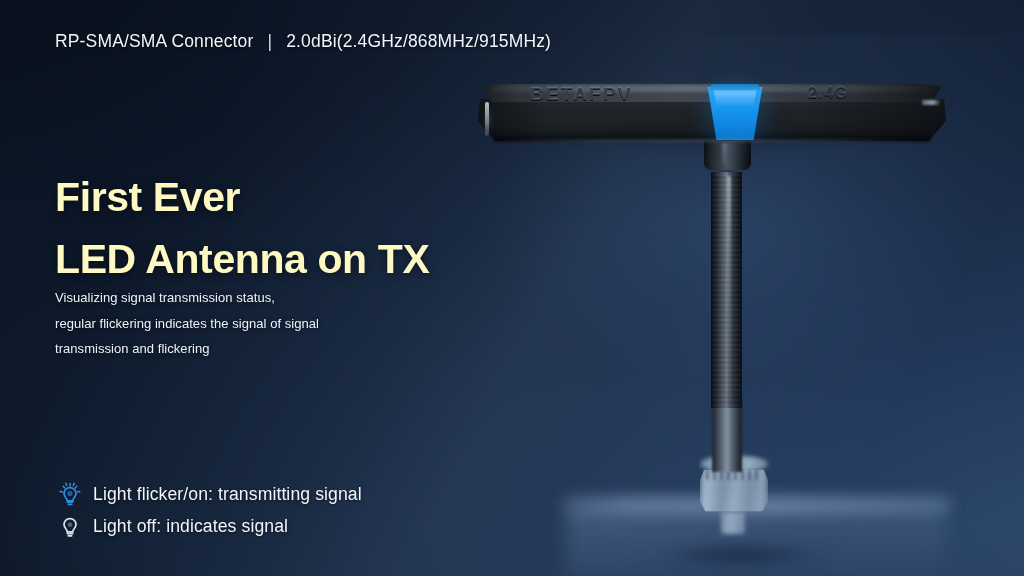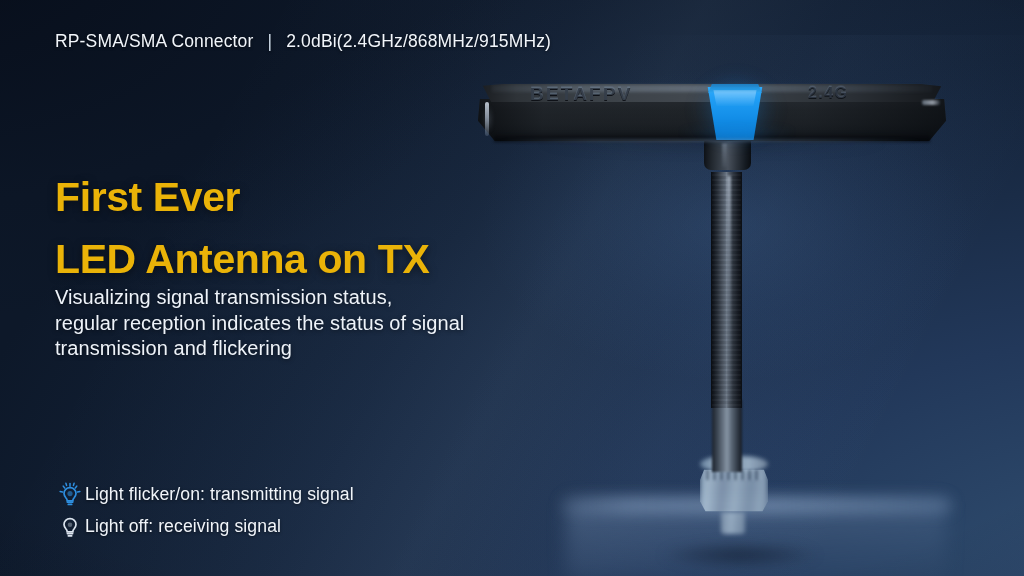--- a/index.html
+++ b/index.html
@@ -75,34 +75,34 @@
   .spec-line .divider {
     display:inline-block;
     padding:0 9px;
     color:#cfdbe9;
     font-weight:300;
   }
 
   .headline {
     position:absolute;
     left:55px; top:174px;
-    color:#eab308;
+    color:#fef9c3;
     font-size:41px;
     font-weight:bold;
     line-height:46px;
     letter-spacing:-0.4px;
     text-shadow:0 2px 9px rgba(0,0,0,0.5);
   }
   .headline .l2 { display:block;margin-top:16px; }
 
   .body-copy {
     position:absolute;
     left:55px; top:285px;
     color:#eef3f9;
-    font-size:20px;
+    font-size:13px;
     line-height:25.6px;
     letter-spacing:0.05px;
     text-shadow:0 1px 4px rgba(0,0,0,0.5);
   }
   .body-copy span { display:block; }
 
   
   .legend {
     position:absolute;
     left:55px; top:478px;
@@ -114,20 +114,21 @@
   }
   .legend-icon {
     width:30px; height:30px;
     flex:0 0 30px;
     display:flex; align-items:center; justify-content:center;
   }
   .legend-text {
     font-size:17.6px;
     color:#f1f5fa;
     letter-spacing:0.1px;
+    margin-left:8px;
     white-space:nowrap;
     text-shadow:0 1px 3px rgba(0,0,0,0.5);
   }
 
   
   #antenna { position:absolute; inset:0; }
 
   
   .base-surface {
     position:absolute;
@@ -471,21 +472,21 @@
     <span>2.0dBi(2.4GHz/868MHz/915MHz)</span>
   </div>
 
   <h1 class="headline">
     <span class="l1">First Ever</span>
     <span class="l2">LED Antenna on TX</span>
   </h1>
 
   <div class="body-copy">
     <span>Visualizing signal transmission status,</span>
-    <span>regular reception indicates the status of signal</span>
+    <span>regular flickering indicates the signal of signal</span>
     <span>transmission and flickering</span>
   </div>
 
   <div class="legend">
 
     <div class="legend-row">
       <span class="legend-icon">
         <svg width="28" height="28" viewBox="0 0 28 28" aria-hidden="true">
           <g stroke="#2e8fe0" stroke-width="1.5" stroke-linecap="round" fill="none">
             <path d="M14 6.2 v-2.6"></path>
@@ -507,18 +508,18 @@
 
     <div class="legend-row">
       <span class="legend-icon">
         <svg width="28" height="28" viewBox="0 0 28 28" aria-hidden="true">
           <path d="M14 6.6 c-3.5 0 -6.0 2.6 -6.0 5.9 c0 2.2 1.3 3.6 2.2 4.7 c0.6 0.7 0.9 1.2 0.9 2.0 l0 0.7 l5.8 0 l0 -0.7 c0 -0.8 0.3 -1.3 0.9 -2.0 c0.9 -1.1 2.2 -2.5 2.2 -4.7 c0 -3.3 -2.5 -5.9 -6.0 -5.9 z" fill="none" stroke="#dbe4ee" stroke-width="1.7" stroke-linejoin="round"></path>
           <path d="M11.4 21.6 l5.2 0" stroke="#dbe4ee" stroke-width="1.7" stroke-linecap="round"></path>
           <path d="M12.3 23.8 l3.4 0" stroke="#dbe4ee" stroke-width="1.7" stroke-linecap="round"></path>
           <circle cx="14" cy="12.8" r="2.3" fill="#dbe4ee" opacity="0.35"></circle>
         </svg>
       </span>
-      <span class="legend-text">Light off: receiving signal</span>
+      <span class="legend-text">Light off: indicates signal</span>
     </div>
 
   </div>
 
 </div>
 
 </body></html>

